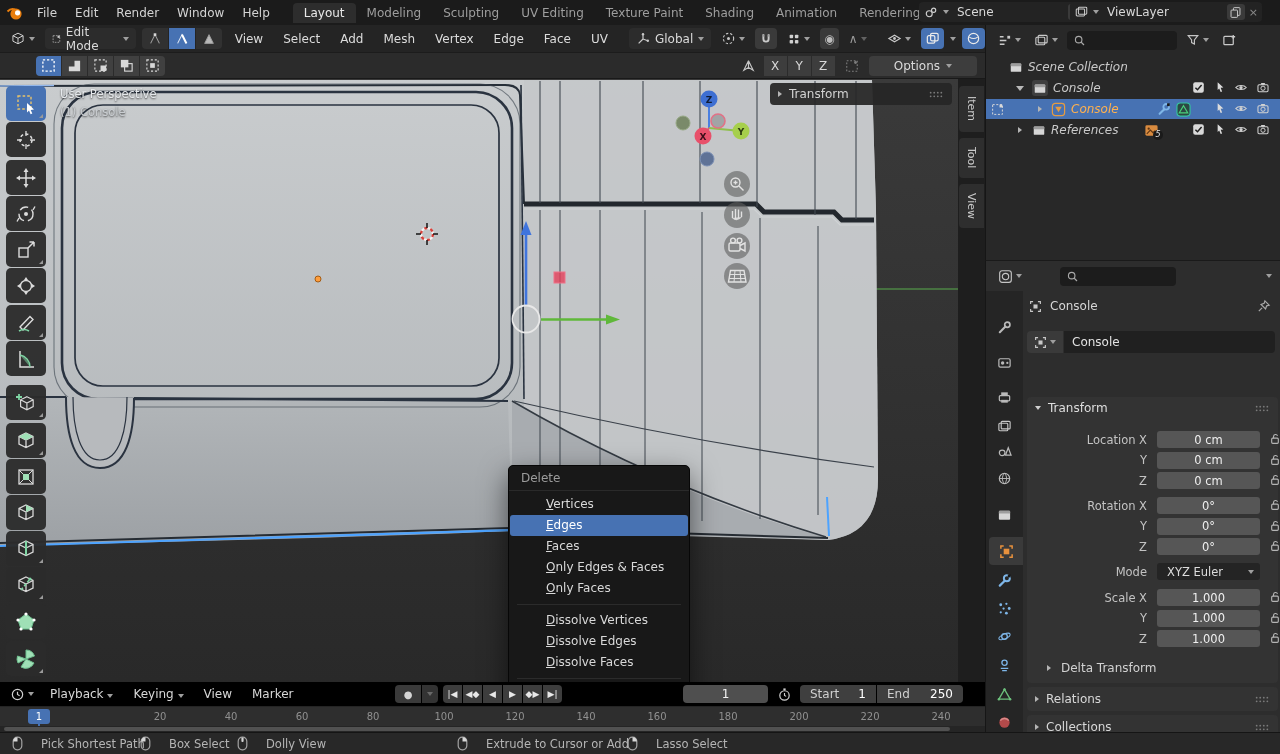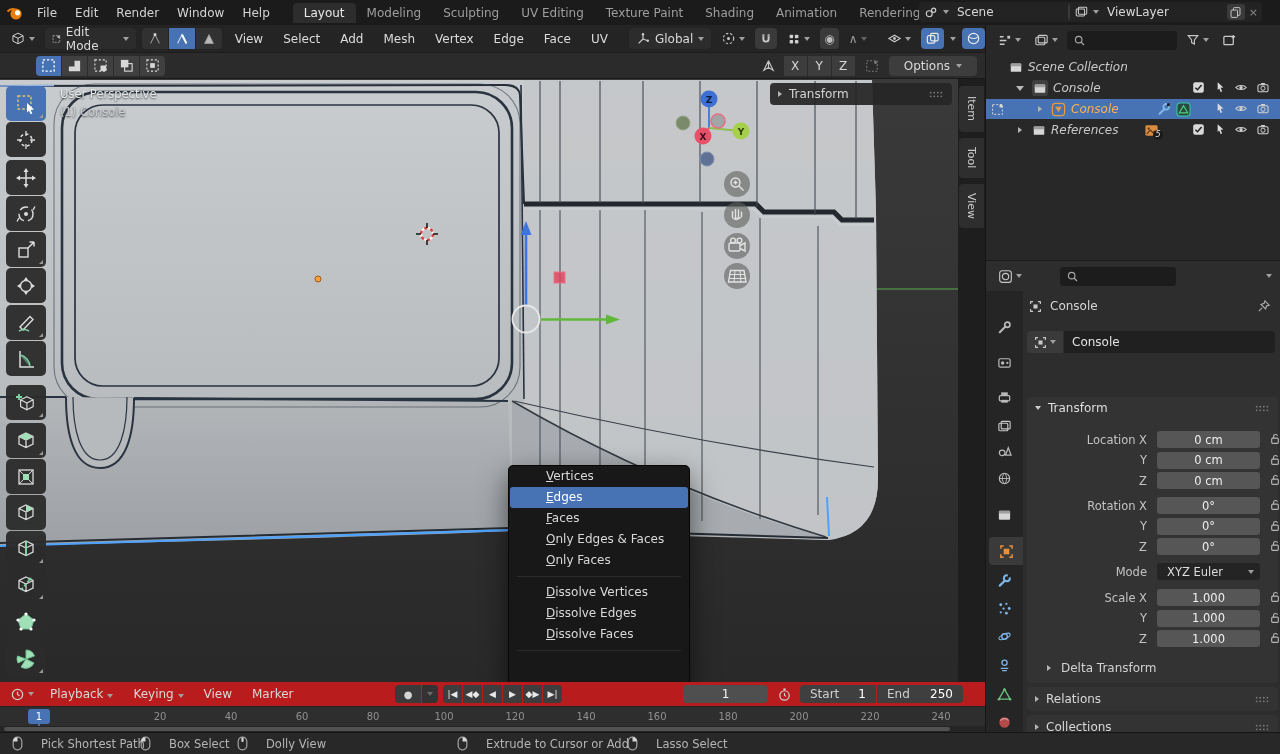--- a/index.html
+++ b/index.html
@@ -30,21 +30,21 @@
   .icbtn{height:21px;display:flex;align-items:center;gap:3px;padding:0 4px;border-radius:4px;}
   .icbtn.on{background:#4772b3;}
   
   #tools{position:absolute;left:0;top:53px;width:985px;height:26px;background:#2b2b2b;border-bottom:1px solid #191919;display:flex;align-items:center;padding:0 8px;box-sizing:border-box;}
   .tbtn{width:25px;height:20px;background:#404040;display:flex;align-items:center;justify-content:center;}
   .tgrp{display:flex;gap:1px;margin-left:28px;}
   .tgrp .tbtn:first-child{border-radius:4px 0 0 4px;}
   .tgrp .tbtn:last-child{border-radius:0 4px 4px 0;}
   .tbtn.on{background:#4772b3;}
   .axbtn{width:23px;height:20px;background:#3d3d3d;display:flex;align-items:center;justify-content:center;color:#d8d8d8;}
-  .optdd{height:20px;background:#3d3d3d;border-radius:4px;display:flex;align-items:center;gap:6px;padding:0 15px;color:#dadada;}
+  .optdd{height:20px;background:#3d3d3d;border-radius:4px;display:flex;align-items:center;gap:6px;padding:0 25px;color:#dadada;}
   
   #vp{position:absolute;left:0;top:79px;width:985px;height:603px;overflow:hidden;}
   #vp svg.canvas{position:absolute;left:0;top:0;}
   .ovl1{position:absolute;left:60px;top:8px;color:#e6e9ec;font-size:11.5px;text-shadow:0 1px 2px rgba(0,0,0,.7);}
   .ovl2{position:absolute;left:60px;top:26px;color:#c9cdd1;font-size:11.5px;text-shadow:0 1px 2px rgba(0,0,0,.7);}
   #tpanel{position:absolute;left:770px;top:4px;width:182px;height:22px;background:rgba(38,38,38,.93);border-radius:4px;display:flex;align-items:center;padding:0 8px;gap:7px;box-sizing:border-box;color:#d2d2d2;}
   #tpanel .grip{margin-left:auto;}
   .strip{position:absolute;left:958px;top:0;width:27px;height:603px;background:#1e1e1e;}
   .vtab{position:absolute;left:959px;width:25px;background:#2e2e2e;border-radius:4px 0 0 4px;color:#c9c9c9;font-size:11px;writing-mode:vertical-rl;display:flex;align-items:center;justify-content:center;}
   
@@ -88,21 +88,21 @@
   .pnlhdr .grip{margin-left:auto;}
   .prow{position:absolute;height:17px;display:flex;align-items:center;width:100%;}
   .plabel{position:absolute;right:131px;text-align:right;color:#c3c3c3;white-space:nowrap;font-size:11.5px;}
   .pfield{position:absolute;left:130px;width:103px;height:17px;background:#565656;border-radius:3px;color:#efefef;font-size:11.5px;display:flex;align-items:center;justify-content:center;}
   .pmode{position:absolute;left:130px;width:103px;height:17px;background:#242424;border-radius:3px;color:#dcdcdc;font-size:11.5px;display:flex;align-items:center;padding-left:10px;box-sizing:border-box;}
   .pmode .chev{margin-left:auto;margin-right:6px;}
   .plock{position:absolute;left:241px;top:1px;}
   .sect{position:absolute;left:4px;width:251px;height:24px;background:#333333;border-radius:4px;display:flex;align-items:center;gap:7px;padding:0 8px;box-sizing:border-box;color:#d8d8d8;}
   .sect .grip{margin-left:auto;}
   
-  #timeline{position:absolute;left:0;top:682px;width:985px;height:50px;background:#b91c1c;}
+  #timeline{position:absolute;left:0;top:682px;width:985px;height:50px;background:#000000;}
   #tlhdr{position:absolute;left:0;top:0;width:985px;height:24px;display:flex;align-items:center;padding:0 6px;box-sizing:border-box;gap:4px;}
   .tlmenu{padding:0 8px;color:#d8d8d8;white-space:nowrap;}
   .transport{position:absolute;left:443px;top:3px;display:flex;gap:1px;}
   .tpb{width:19px;height:18px;background:#3d3d3d;color:#e8e8e8;font-size:9px;display:flex;align-items:center;justify-content:center;}
   .transport .tpb:first-child{border-radius:4px 0 0 4px;}
   .transport .tpb:last-child{border-radius:0 4px 4px 0;}
   .recbtn{position:absolute;left:395px;top:3px;width:26px;height:18px;background:#3a3a3a;border-radius:4px 0 0 4px;display:flex;align-items:center;justify-content:center;color:#d5d5d5;font-size:10px;}
   .recchev{position:absolute;left:422px;top:3px;width:16px;height:18px;background:#333;border-radius:0 4px 4px 0;display:flex;align-items:center;justify-content:center;}
   .framefield{position:absolute;left:683px;top:3px;width:85px;height:18px;background:#4f4f4f;border-radius:4px;display:flex;align-items:center;justify-content:center;color:#f2f2f2;}
   .rangegrp{position:absolute;left:800px;top:3px;display:flex;gap:1px;}
@@ -710,20 +710,21 @@
           </g>
         </svg>
       </div>
     <div class="tool sub" style="top:562px">
         <svg width="22" height="22" viewBox="0 0 22 22">
           <path d="M11 11 L11 2 A9 9 0 0 1 19.5 8 Z M11 11 L19 15 A9 9 0 0 1 6 19 Z M11 11 L3 15 A9 9 0 0 1 2.5 8 Z" fill="#9fe0b6" stroke="#6fbf8f" stroke-width="1"></path>
         </svg>
       </div>
 
     <div id="dmenu">
+      <div class="dtitle">Delete</div>
       <span class="dmi">Vertices</span>
       <span class="dmi sel">Edges</span>
       <span class="dmi">Faces</span>
       <span class="dmi">Only Edges &amp; Faces</span>
       <span class="dmi">Only Faces</span>
       <div class="dsep"></div>
       <span class="dmi">Dissolve Vertices</span>
       <span class="dmi">Dissolve Edges</span>
       <span class="dmi">Dissolve Faces</span>
       <div class="dsep"></div>

